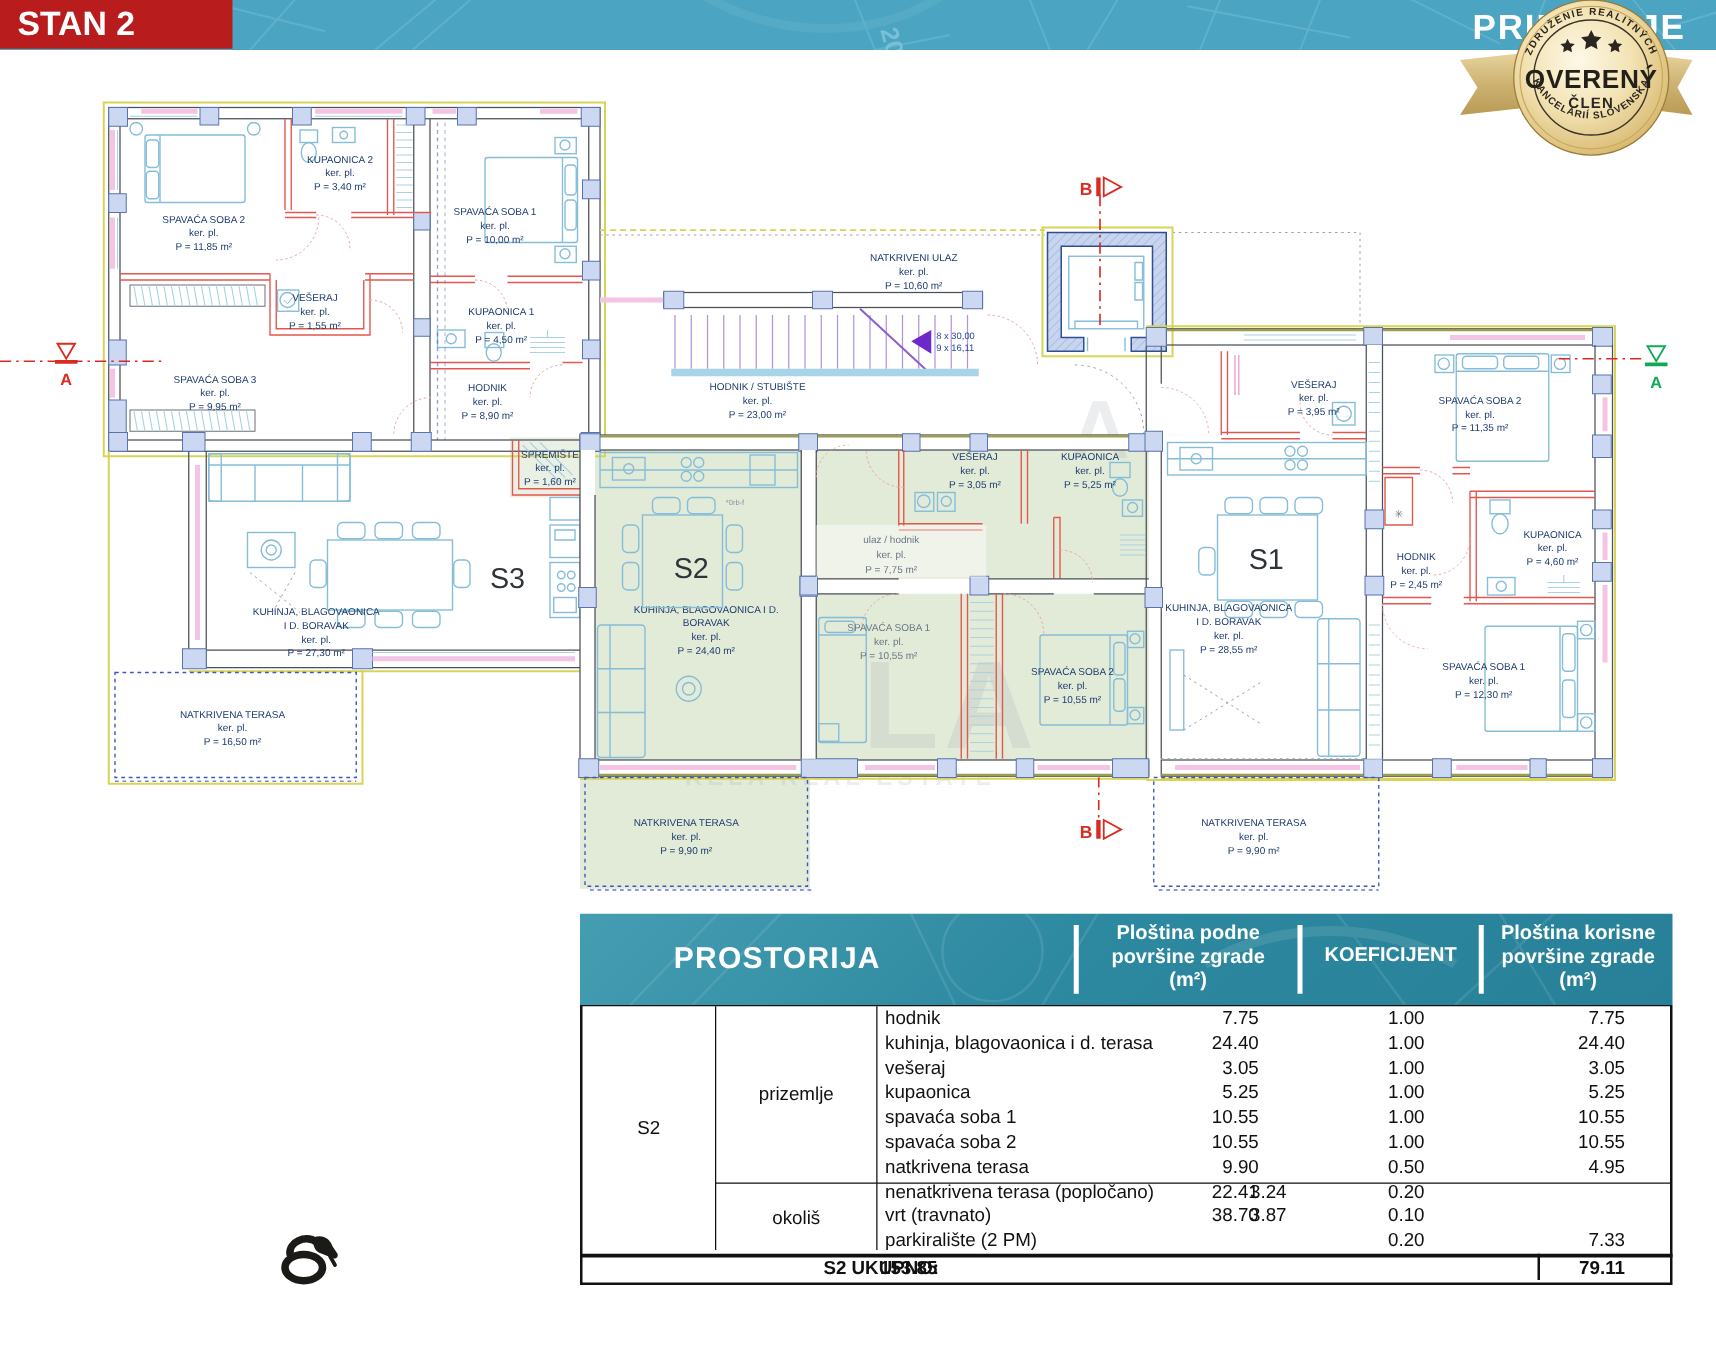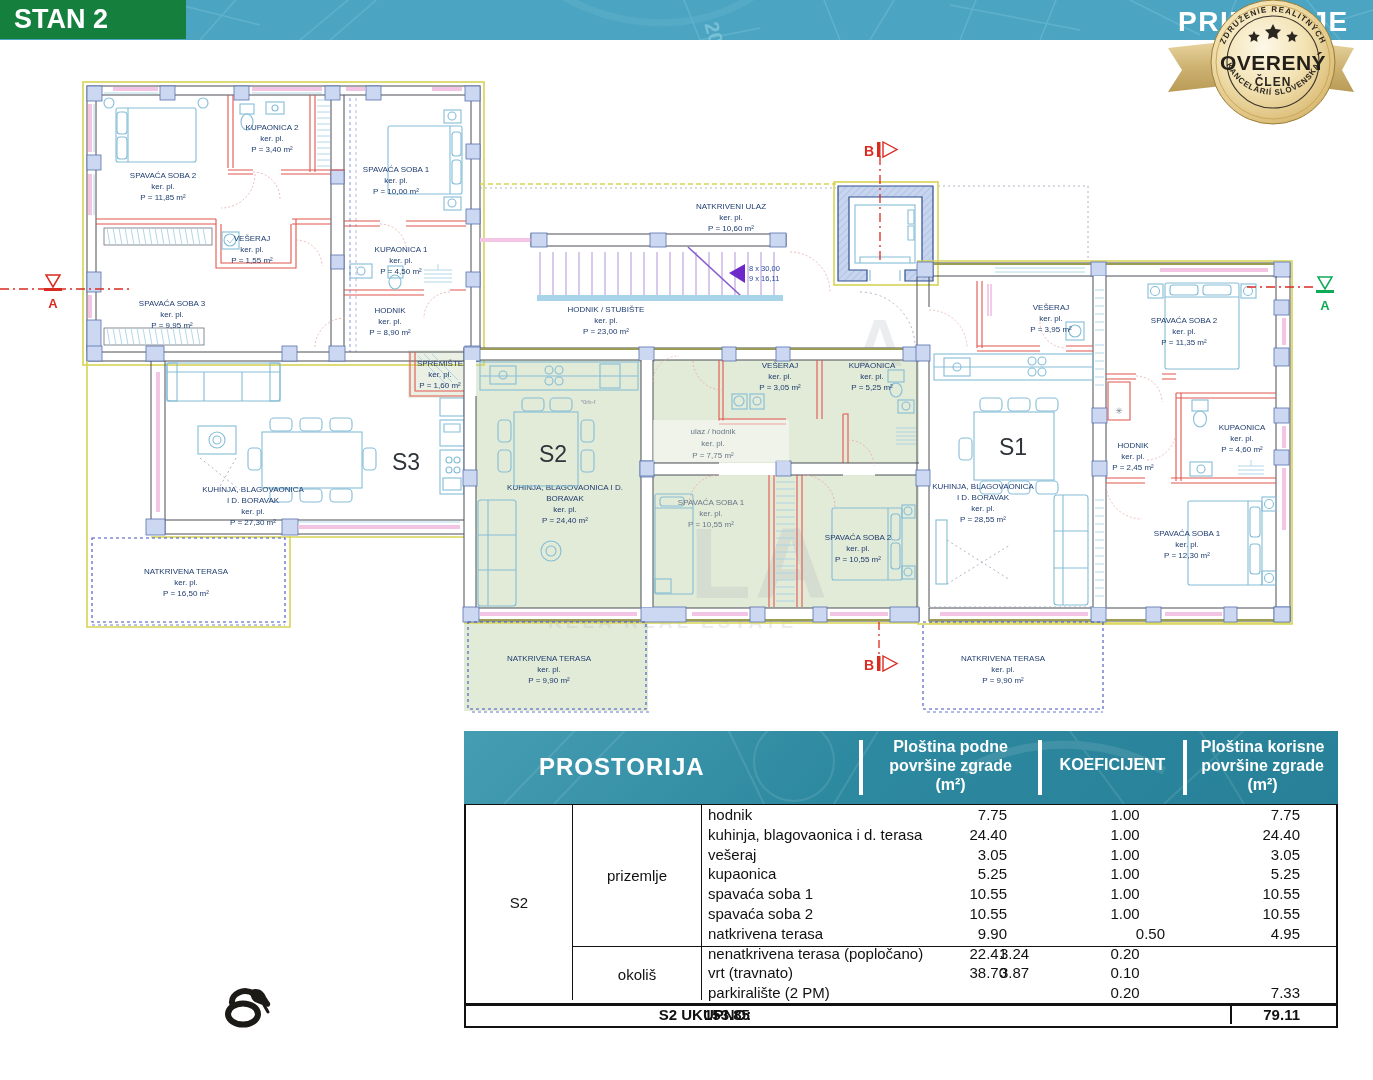--- a/index.html
+++ b/index.html
@@ -35,21 +35,21 @@
 <g stroke="#79c0d6" stroke-width="1.5" fill="none" opacity="0.45">
 <path d="M300 40 L360 -10 M330 40 L390 -12"></path>
 <path d="M560 -5 C 620 30, 700 35, 760 -8" stroke-width="7" opacity="0.5"></path>
 <path d="M700 40 L680 -10 M700 40 L760 28 M820 -10 L840 40 M900 -10 L870 40 M950 5 L1080 30 M980 -10 L960 40 M1040 40 L1060 -10 M1120 -5 L1200 35 M1240 -10 L1220 40 M1300 -8 L1340 40 M1340 20 L1373 10"></path>
 <path d="M180 5 L260 25 M200 40 L240 -5"></path>
 </g>
 <text x="712" y="30" fill="#85c6da" font-size="20" font-weight="bold" transform="rotate(75 712 22)" opacity="0.8">200</text>
 </svg>
 </div>
 
-<div class="abs" style="left:0;top:0;width:186px;height:39px;background:#15803d;color:#fff;font-size:27px;font-weight:bold;line-height:39px;padding-left:14px;box-sizing:border-box;">STAN 2</div>
+<div class="abs" style="left:0;top:0;width:186px;height:39px;background:#b91c1c;color:#fff;font-size:27px;font-weight:bold;line-height:39px;padding-left:14px;box-sizing:border-box;">STAN 2</div>
 
 <div class="abs" style="left:1178px;top:6px;width:190px;color:#fff;font-size:28px;font-weight:bold;letter-spacing:1.5px;">PRIZEMLJE</div>
 
 <svg class="abs" style="left:0;top:0" width="1373" height="1080" viewBox="0 0 1373 1080">
 <defs>
 <pattern id="hatch" width="5" height="5" patternUnits="userSpaceOnUse" patternTransform="rotate(45)">
 <rect width="5" height="5" fill="#c8d5ef"></rect>
           <line x1="0" y1="0" x2="0" y2="5" stroke="#a3b4e0" stroke-width="1.1"></line>
 </pattern>
 </defs>
@@ -898,21 +898,21 @@
 <div class="abs" style="left:107px;top:142px;width:128px;height:54px;display:flex;align-items:center;justify-content:center;font-size:15px;color:#111;">okoliš</div>
 </div>
 
 <div class="abs" style="left:238px;top:74px;width:632px;font-size:15px;color:#111;line-height:19.8px;">
 <div style="position:relative"><span style="position:absolute;left:6px">hodnik</span><span style="position:absolute;left:0;width:305px;text-align:right">7.75</span><span style="position:absolute;left:383px;width:80px;text-align:center">1.00</span><span style="position:absolute;left:298px;width:300px;text-align:right">7.75</span><br></div>
 <div style="position:relative"><span style="position:absolute;left:6px">kuhinja, blagovaonica i d. terasa</span><span style="position:absolute;left:0;width:305px;text-align:right">24.40</span><span style="position:absolute;left:383px;width:80px;text-align:center">1.00</span><span style="position:absolute;left:298px;width:300px;text-align:right">24.40</span><br></div>
 <div style="position:relative"><span style="position:absolute;left:6px">vešeraj</span><span style="position:absolute;left:0;width:305px;text-align:right">3.05</span><span style="position:absolute;left:383px;width:80px;text-align:center">1.00</span><span style="position:absolute;left:298px;width:300px;text-align:right">3.05</span><br></div>
 <div style="position:relative"><span style="position:absolute;left:6px">kupaonica</span><span style="position:absolute;left:0;width:305px;text-align:right">5.25</span><span style="position:absolute;left:383px;width:80px;text-align:center">1.00</span><span style="position:absolute;left:298px;width:300px;text-align:right">5.25</span><br></div>
 <div style="position:relative"><span style="position:absolute;left:6px">spavaća soba 1</span><span style="position:absolute;left:0;width:305px;text-align:right">10.55</span><span style="position:absolute;left:383px;width:80px;text-align:center">1.00</span><span style="position:absolute;left:298px;width:300px;text-align:right">10.55</span><br></div>
 <div style="position:relative"><span style="position:absolute;left:6px">spavaća soba 2</span><span style="position:absolute;left:0;width:305px;text-align:right">10.55</span><span style="position:absolute;left:383px;width:80px;text-align:center">1.00</span><span style="position:absolute;left:298px;width:300px;text-align:right">10.55</span><br></div>
-<div style="position:relative"><span style="position:absolute;left:6px">natkrivena terasa</span><span style="position:absolute;left:0;width:305px;text-align:right">9.90</span><span style="position:absolute;left:383px;width:80px;text-align:right">0.50</span><span style="position:absolute;left:298px;width:300px;text-align:right">4.95</span><br></div>
+<div style="position:relative"><span style="position:absolute;left:6px">natkrivena terasa</span><span style="position:absolute;left:0;width:305px;text-align:right">9.90</span><span style="position:absolute;left:383px;width:80px;text-align:center">0.50</span><span style="position:absolute;left:298px;width:300px;text-align:right">4.95</span><br></div>
 <div style="position:relative"><span style="position:absolute;left:6px">nenatkrivena terasa (popločano)</span><span style="position:absolute;left:0;width:305px;text-align:right">22.41</span><span style="position:absolute;left:383px;width:80px;text-align:center">0.20</span><span style="position:absolute;left:298px;width:300px;text-align:left">3.24</span><br></div>
 <div style="position:relative"><span style="position:absolute;left:6px">vrt (travnato)</span><span style="position:absolute;left:0;width:305px;text-align:right">38.70</span><span style="position:absolute;left:383px;width:80px;text-align:center">0.10</span><span style="position:absolute;left:298px;width:300px;text-align:left">3.87</span><br></div>
 <div style="position:relative"><span style="position:absolute;left:6px">parkiralište (2 PM)</span><span style="position:absolute;left:383px;width:80px;text-align:center">0.20</span><span style="position:absolute;left:298px;width:300px;text-align:right">7.33</span><br></div>
 </div>
 
 <div class="abs" style="left:0;top:272px;width:870px;height:21px;border:2px solid #111;border-top:2px solid #111;font-size:15px;font-weight:bold;color:#111;">
 <span class="abs" style="left:89px;top:1px;width:300px;text-align:center">S2 UKUPNO:</span>
 <span class="abs" style="left:238px;top:1px;width:305px;text-align:left">153.85</span>
 <span class="abs" style="left:694px;top:1px;width:140px;text-align:right;">79.11</span>
 <div class="abs" style="left:764px;top:-2px;width:2px;height:21px;background:#111"></div>

